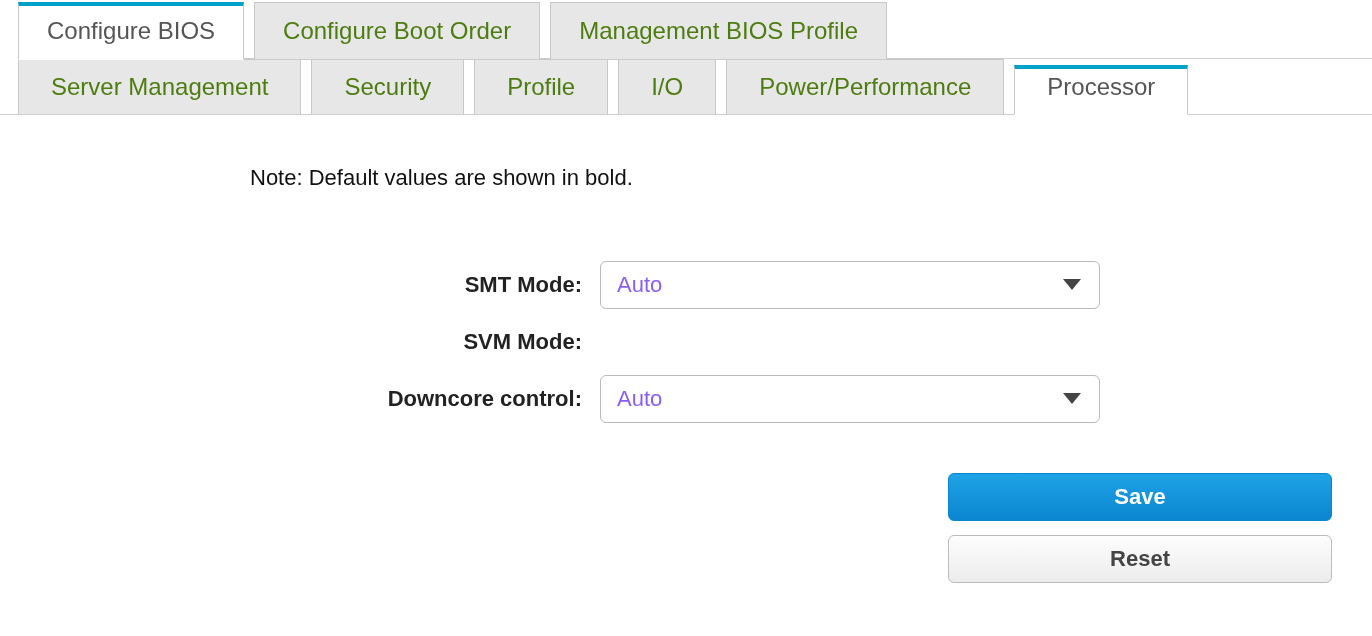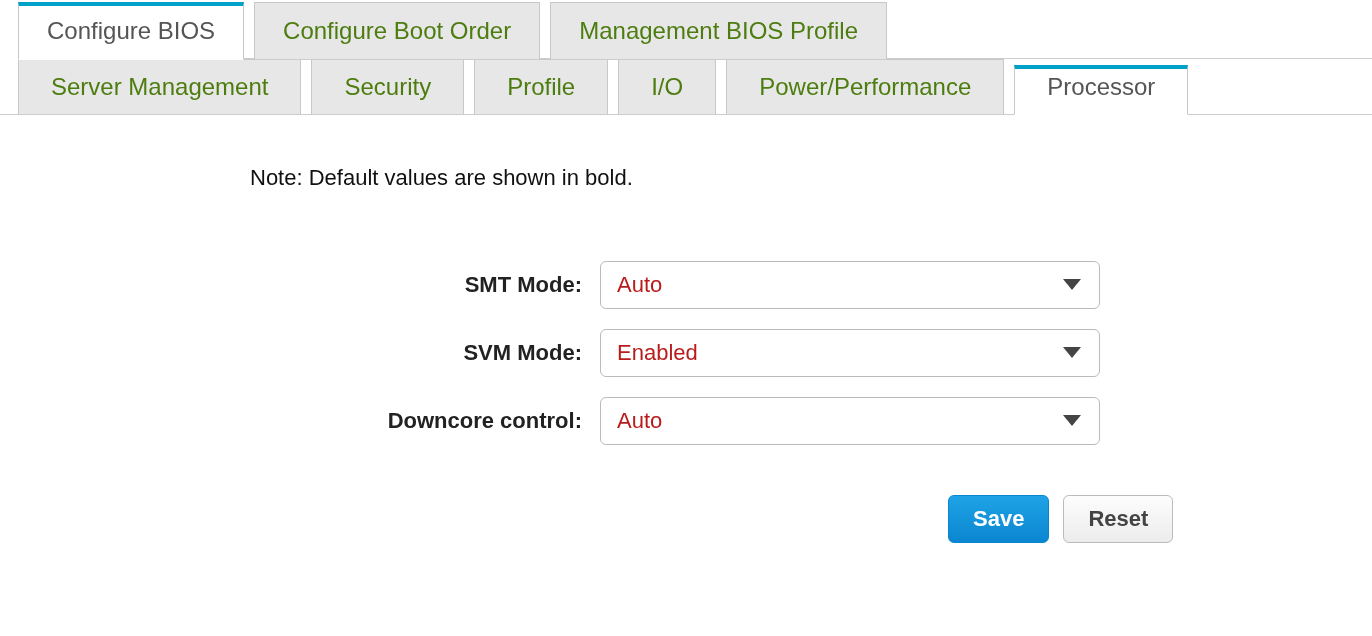--- a/index.html
+++ b/index.html
@@ -111,34 +111,35 @@
       border-radius: 6px;
       background: #fff;
       display: flex;
       align-items: center;
       justify-content: space-between;
       padding: 0 18px 0 16px;
       cursor: pointer;
     }
     .select-value {
       font-size: 22px;
-      color: #b91c1c;
+      color: #8b5cf6;
     }
     .select-caret {
       color: #444;
     }
     .select-caret svg {
       display: block;
     }
     .button-row {
       display: flex;
       gap: 14px;
       margin-left: 368px;
       padding-left: 330px;
       margin-top: 50px;
+      flex-direction: column;
     }
     .btn {
       padding: 10px 24px;
       font-size: 22px;
       font-weight: bold;
       border-radius: 6px;
       border: 1px solid #bbb;
       cursor: pointer;
     }
     .btn-primary {
@@ -186,28 +187,20 @@
       <span class="select-caret">
         <svg width="18" height="12" viewBox="0 0 18 12">
             <polygon points="0,0 18,0 9,11" fill="#444"></polygon>
           </svg>
       </span>
     </div>
   </div>
 
   <div class="form-row">
     <div class="form-label">SVM Mode:</div>
-    <div class="select">
-      <span class="select-value">Enabled</span>
-      <span class="select-caret">
-        <svg width="18" height="12" viewBox="0 0 18 12">
-            <polygon points="0,0 18,0 9,11" fill="#444"></polygon>
-          </svg>
-      </span>
-    </div>
   </div>
 
   <div class="form-row">
     <div class="form-label">Downcore control:</div>
     <div class="select">
       <span class="select-value">Auto</span>
       <span class="select-caret">
         <svg width="18" height="12" viewBox="0 0 18 12">
             <polygon points="0,0 18,0 9,11" fill="#444"></polygon>
           </svg>

